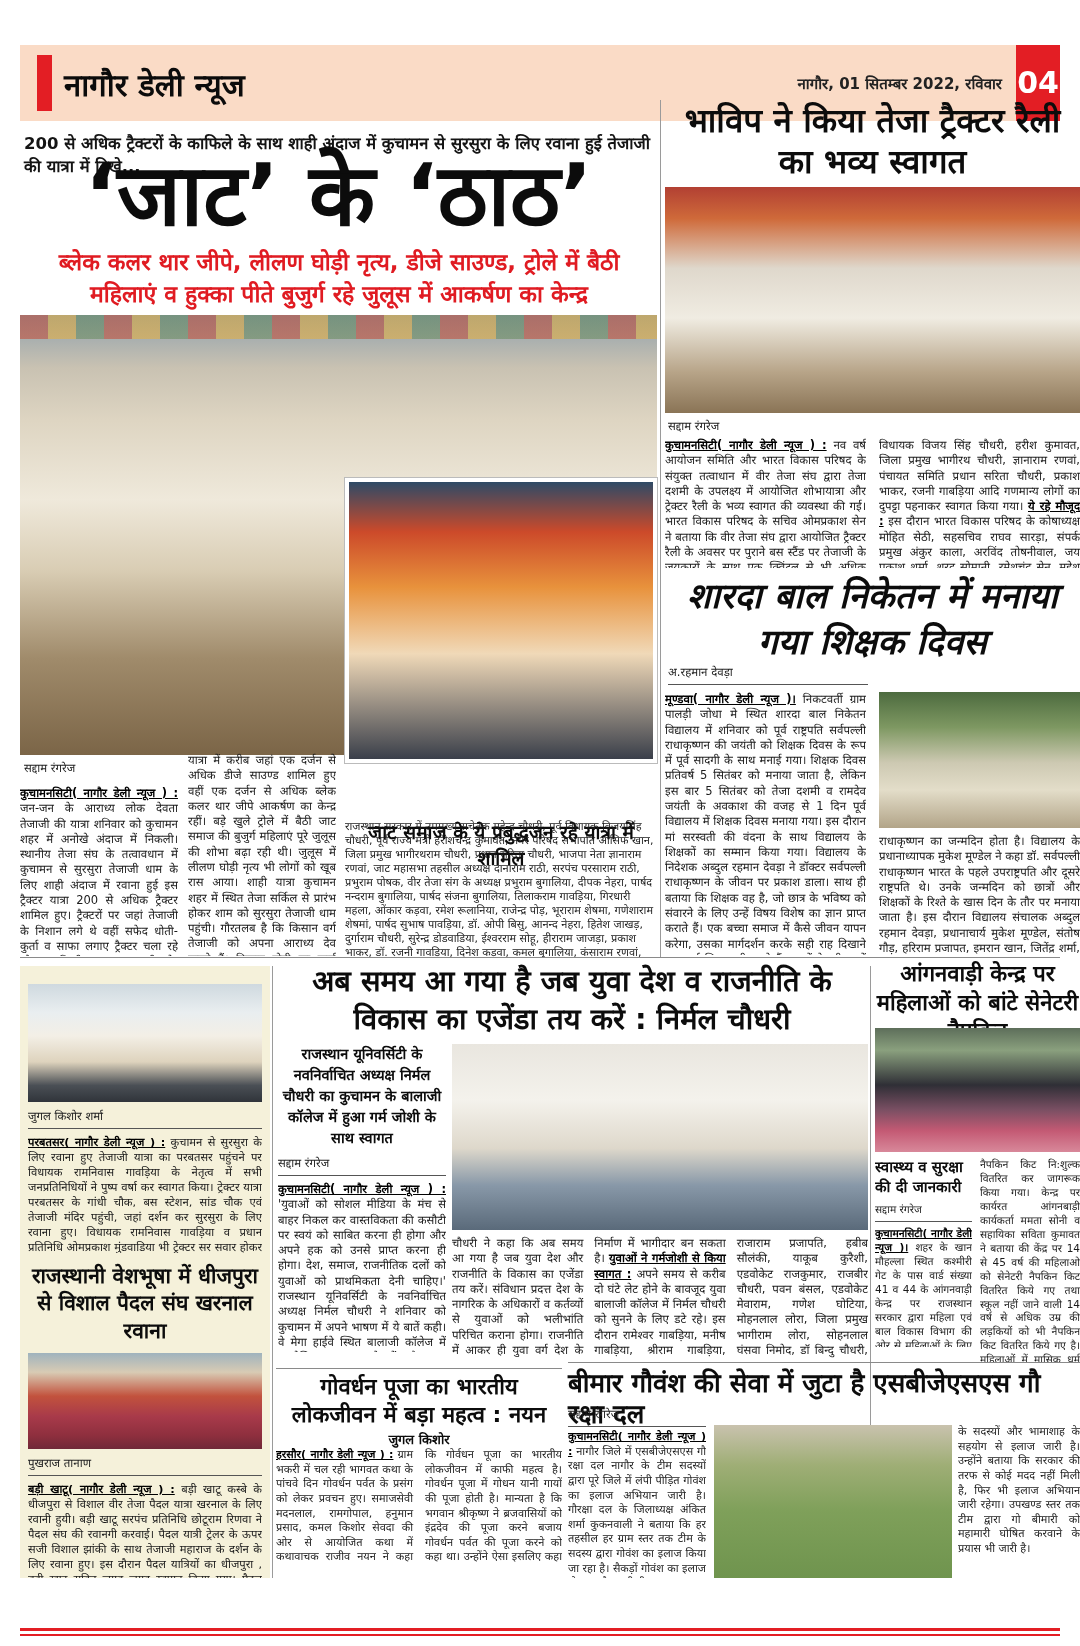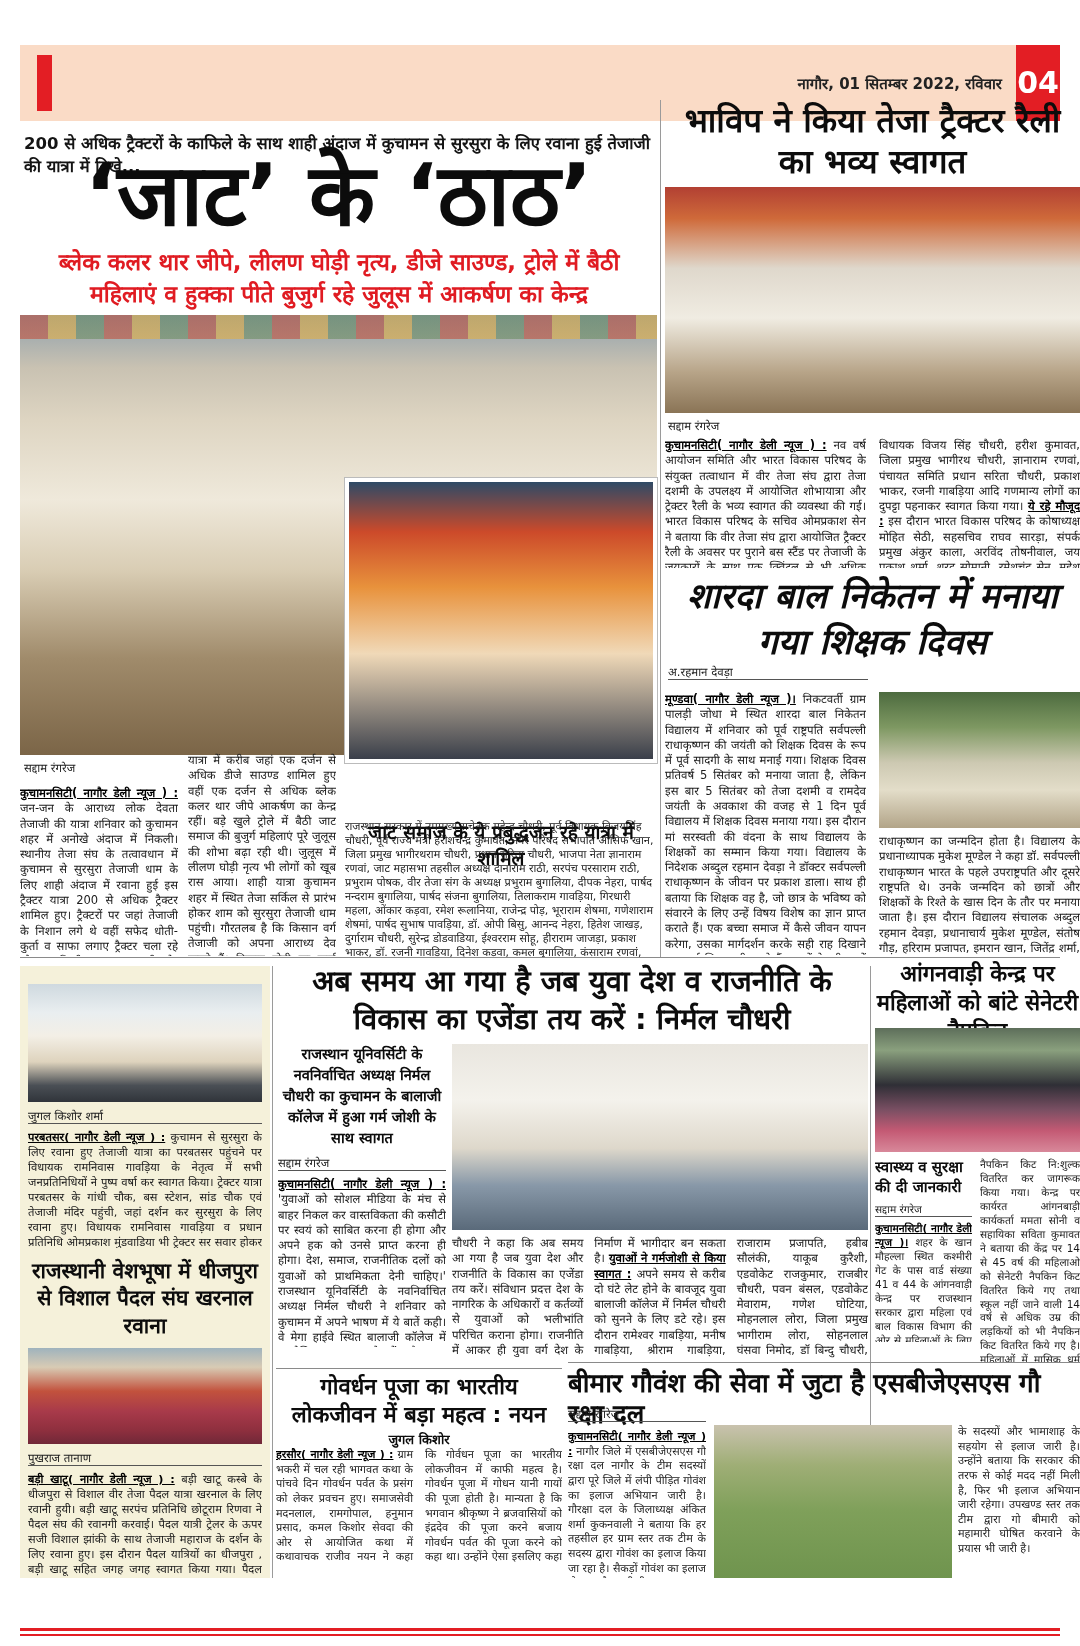--- a/index.html
+++ b/index.html
@@ -4,21 +4,21 @@
 <style>
   * { margin:0; padding:0; box-sizing:border-box; }
   html,body { background:#fff; }
   body { font-family:"DejaVu Sans", sans-serif; color:#111; }
   #page { position:relative; width:1080px; height:1646px; background:#fff; overflow:hidden; }
   .abs { position:absolute; }
   .ph { position:absolute; }
   .hl { font-weight:bold; color:#0c0c0c; text-align:center; }
   .body-text { font-size:11.5px; line-height:1.33; text-align:justify; color:#1b1b1b; overflow:hidden; }
   .body-text b { color:#000;text-decoration:underline; }
-  .byline { font-size:11.5px; color:#222; border-bottom:1.5px solid #555; }
+  .byline { font-size:11.5px; color:#222; border-bottom:1.5px solid #555; padding-bottom:5px; }
   .cap { font-size:11.5px; color:#222; }
   .vrule { position:absolute; width:1px; background:#9a9a9a; }
   .hrule { position:absolute; height:1px; background:#8a8a8a; }
   
   .ph-lead { background:
     repeating-linear-gradient(90deg, rgba(197,62,39,.5) 0 28px, rgba(236,174,48,.5) 28px 56px, rgba(88,130,74,.45) 56px 84px) top/100% 24px no-repeat,
     linear-gradient(180deg,#8fa0ac 0%,#c9c2b2 12%,#ded5c2 24%,#efe9db 42%,#d9cdb4 58%,#a08b6b 78%,#7b6547 100%); }
   .ph-inset { background:linear-gradient(180deg,#2e4a66 0%,#cc4a2a 18%,#e8923c 38%,#f0d9b8 62%,#3a3f4a 100%); border:4px solid #fff; box-shadow:0 0 0 1px #bbb; }
   .ph-bhavip { background:linear-gradient(180deg,#b24033 0%,#cf6a3a 14%,#dfd8cc 36%,#f0ece2 58%,#b7a488 82%,#8a7456 100%); }
   .ph-sharda { background:linear-gradient(180deg,#4d6b3f 0%,#7e9862 26%,#cdc9b2 52%,#e3ddc9 72%,#b2a488 100%); }
@@ -28,20 +28,21 @@
   .ph-napkin { background:linear-gradient(180deg,#5d6e5a 0%,#8aa07e 18%,#2f2f36 46%,#7a4f63 66%,#c45a74 83%,#d8889a 100%); }
   .ph-gau { background:linear-gradient(180deg,#c9c2ae 0%,#9fae76 26%,#7fa05a 56%,#6f944e 100%); }
 </style>
 </head>
 <body>
 
 <div id="page">
 
   <div class="abs" style="left:20px; top:45px; width:1040px; height:76px; background:#fadbc6;">
     <div class="abs" style="left:17px; top:10px; width:15px; height:56px; background:#e31e24;"></div>
+    <div class="abs" style="left:44px; top:18px; font-size:31px; font-weight:bold; color:#0b0b0b;">नागौर डेली न्यूज</div>
     <div class="abs" style="right:58px; top:28px; font-size:15px; font-weight:bold; color:#222;">नागौर, 01 सितम्बर 2022, रविवार</div>
     <div class="abs" style="right:0; top:0; width:44px; height:76px; background:#e31e24; color:#fff; font-size:30px; font-weight:bold; text-align:center; line-height:76px;">04</div>
   </div>
 
   <div class="abs" style="left:24px; top:131px; width:632px; font-size:16.5px; font-weight:bold; color:#141414;">200 से अधिक ट्रैक्टरों के काफिले के साथ शाही अंदाज में कुचामन से सुरसुरा के लिए रवाना हुई तेजाजी की यात्रा में दिखे...</div>
 
   <div class="vrule" style="left:660px; top:100px; height:857px;"></div>
 
   <div class="abs hl" style="left:24px; top:246px; width:630px; font-size:23px; line-height:1.4; color:#e01b22;">ब्लेक कलर थार जीपे, लीलण घोड़ी नृत्य, डीजे साउण्ड, ट्रोले में बैठी महिलाएं व हुक्का पीते बुजुर्ग रहे जुलूस में आकर्षण का केन्द्र</div>
   <div class="abs hl" style="left:20px; top:150px; width:637px; font-size:86px; line-height:1.05;">‘जाट’ के ‘ठाठ’</div>

